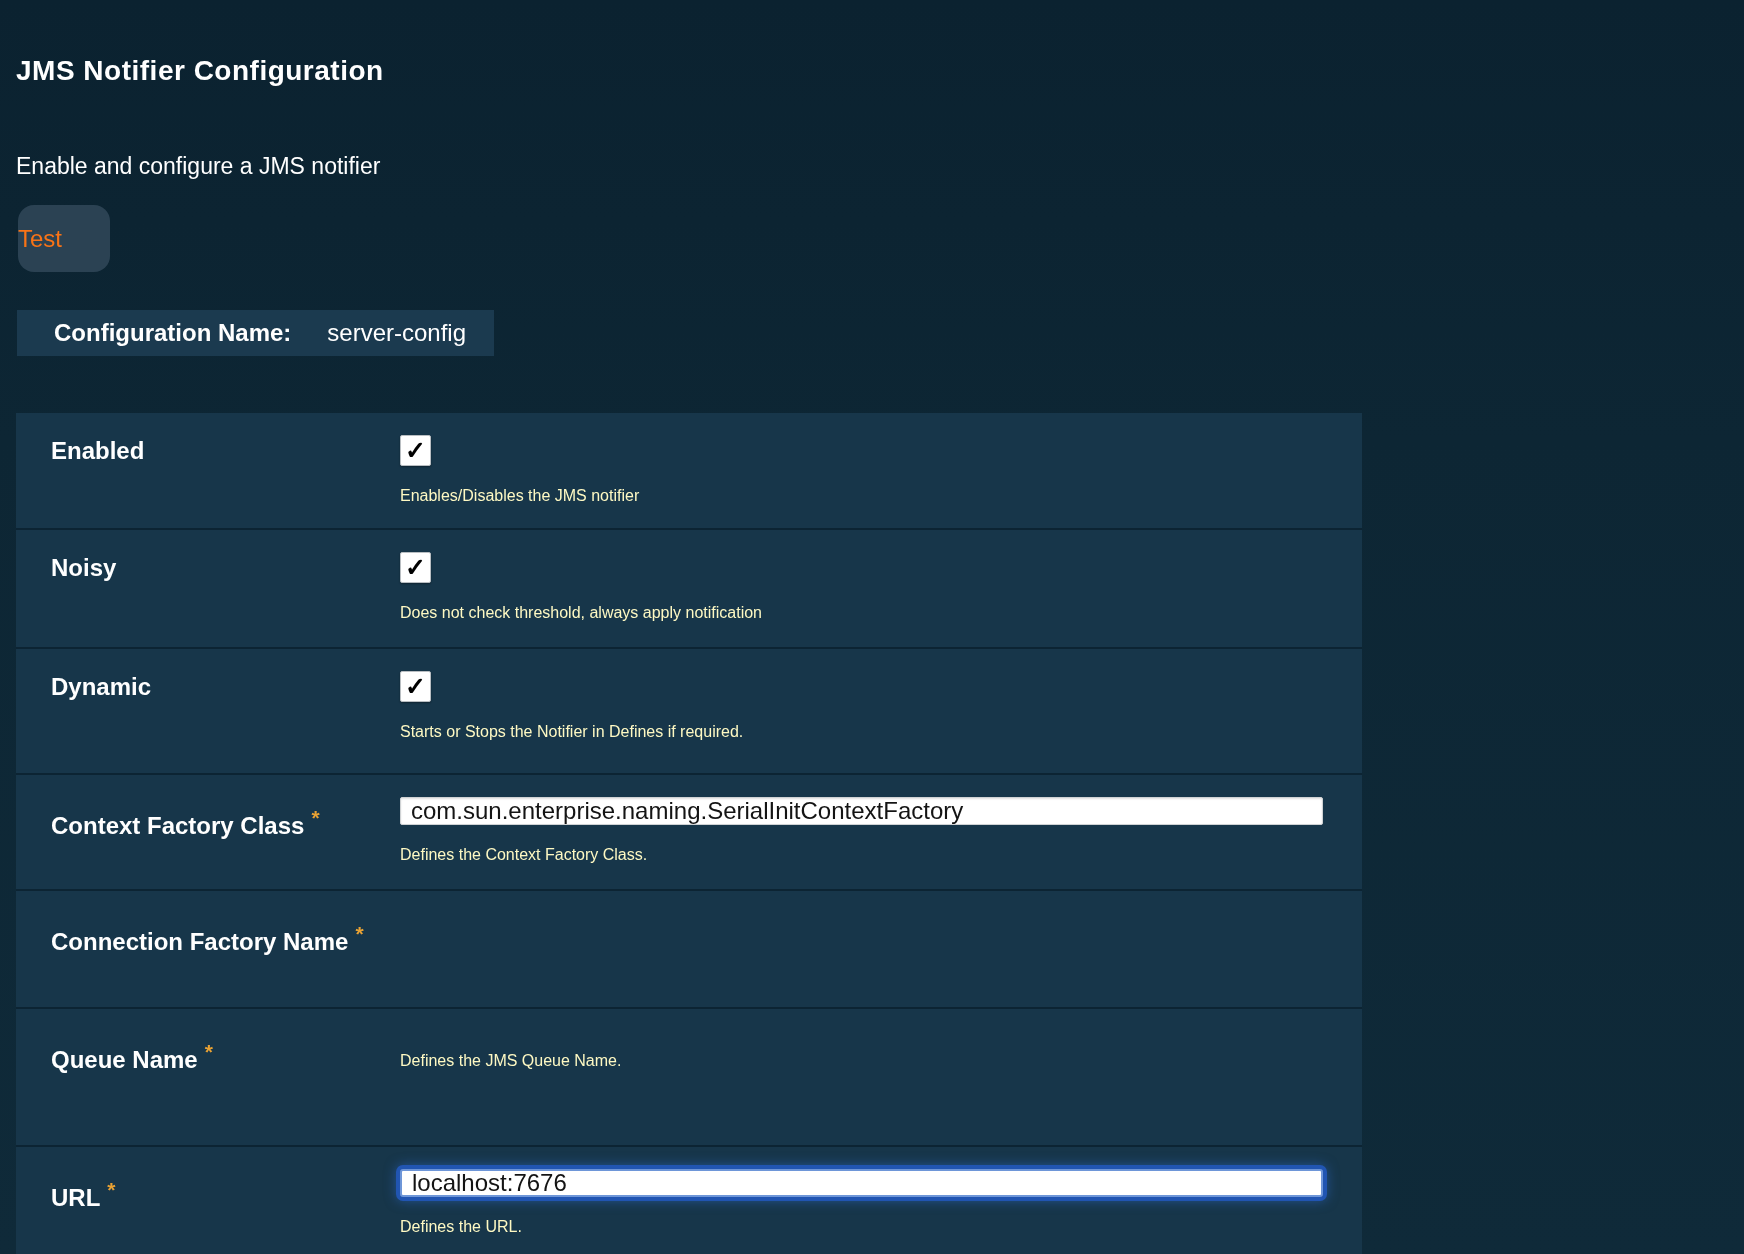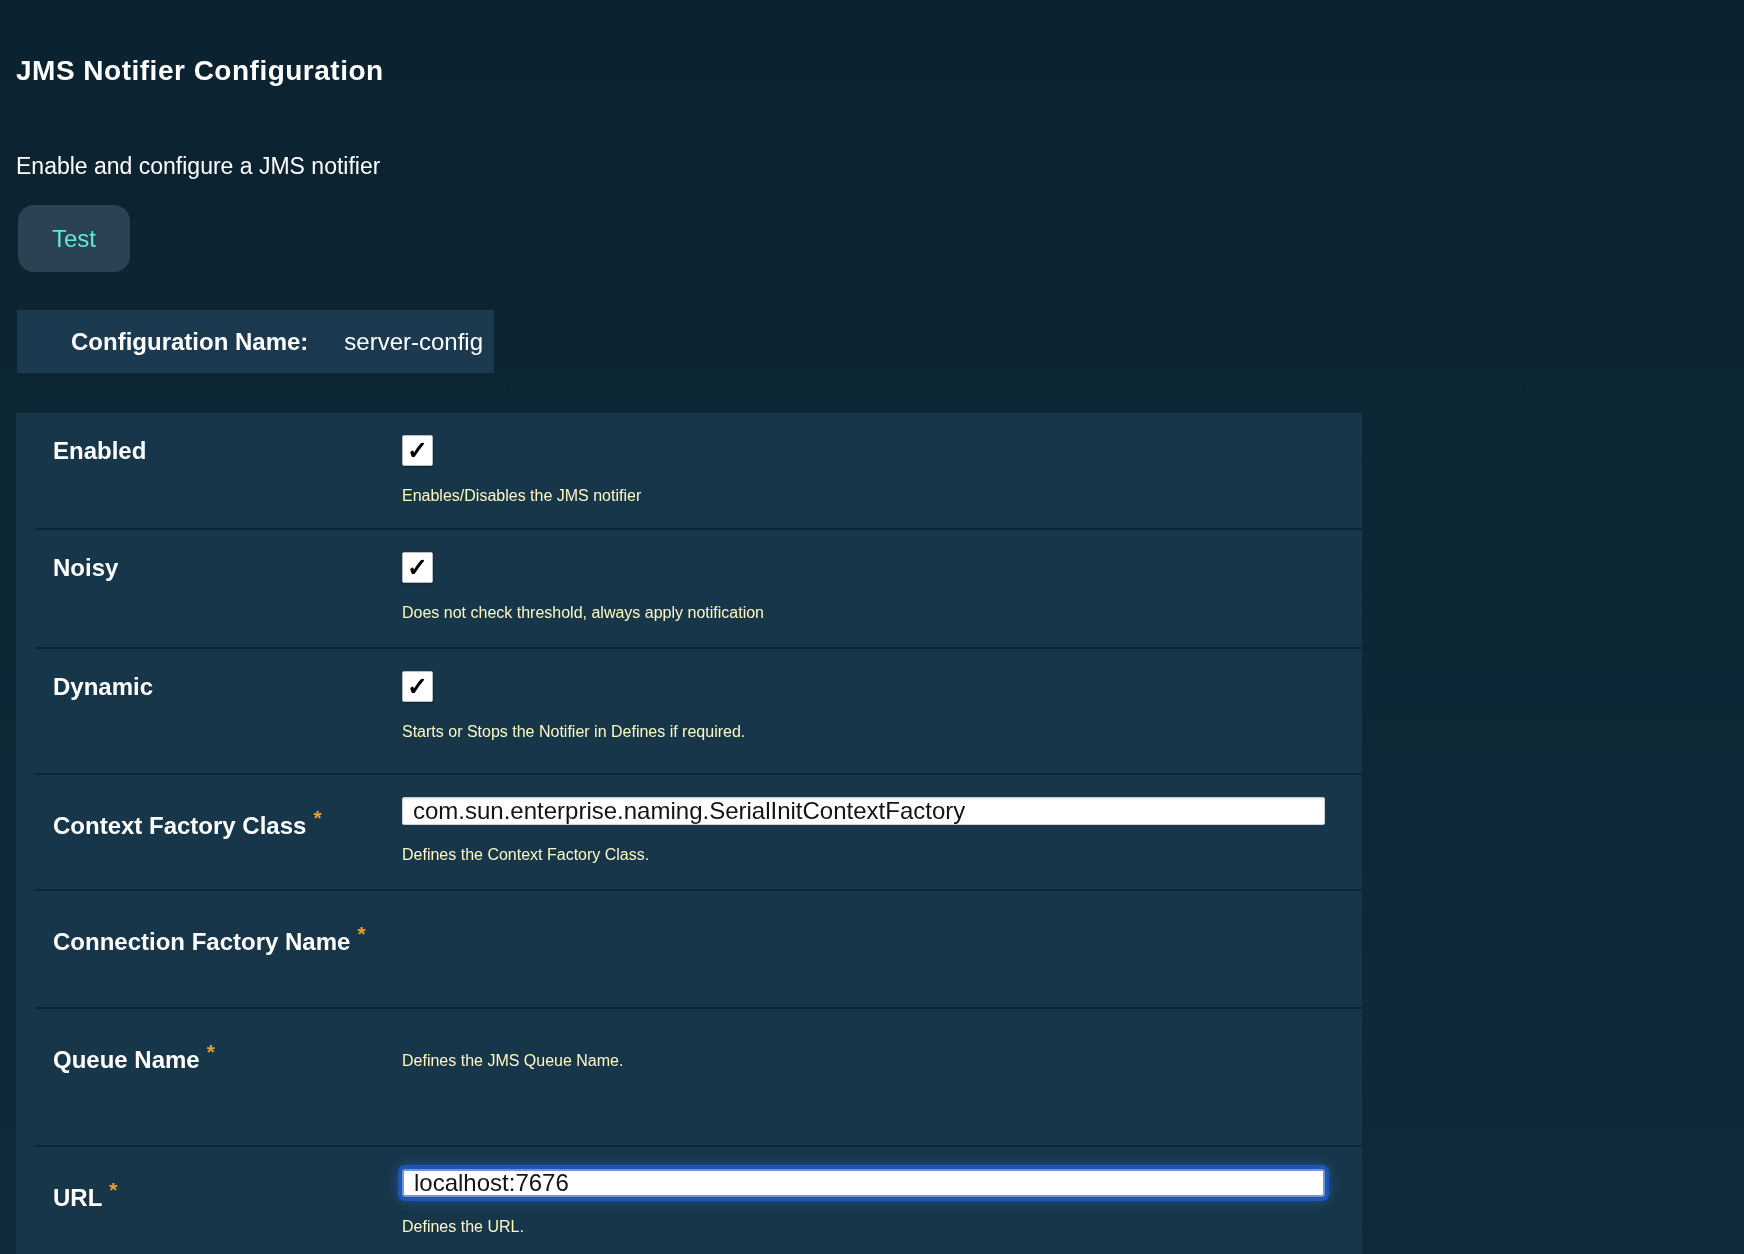--- a/index.html
+++ b/index.html
@@ -14,44 +14,43 @@
   .page-title{
     position:absolute;left:16px;top:36px;
     font-size:28px;font-weight:bold;letter-spacing:.5px;
   }
   .page-subtitle{
     position:absolute;left:16px;top:153px;
     font-size:23px;font-weight:normal;
   }
   .test-button{
     position:absolute;left:18px;top:205px;
-    width:112px;height:67px;
+    width:92px;height:67px;
     background:#2b4253;border:none;border-radius:16px;
-    color:#5eead4;font-size:24px;font-family:inherit;
-    cursor:pointer;text-align:center;line-height:67px;padding:0;
+    color:#f97316;font-size:24px;font-family:inherit;
+    cursor:pointer;text-align:left;line-height:67px;padding:0;
   }
   .config-bar{
     position:absolute;left:17px;top:310px;
-    width:477px;height:63px;box-sizing:border-box;
+    width:477px;height:46px;box-sizing:border-box;
     background:#1b3a4f;
     display:flex;align-items:center;
-    padding-left:54px;
+    padding-left:37px;
   }
   .config-bar .cb-label{font-size:24px;font-weight:bold;}
   .config-bar .cb-value{font-size:24px;margin-left:36px;}
   .settings-table{
     position:absolute;left:16px;top:413px;
     width:1346px;
     background:#17364a;
   }
   .row{
     box-sizing:border-box;
     display:grid;grid-template-columns:349px 1fr;
-    padding:22px 0 0 17px;
-    margin-left:20px;
+    padding:22px 0 0 35px;
   }
   .row + .row{border-top:2px solid #0c2433;}
   .row-h115{height:115px}.row-h119{height:119px}.row-h126{height:126px}
   .row-h116{height:116px}.row-h118{height:118px}.row-h138{height:138px}
   .row-h135{height:135px}
   .row-label{
     font-size:24px;font-weight:bold;color:#ffffff;line-height:31px;
     white-space:nowrap;
   }
   .row-text .row-label{padding-top:5px;}

